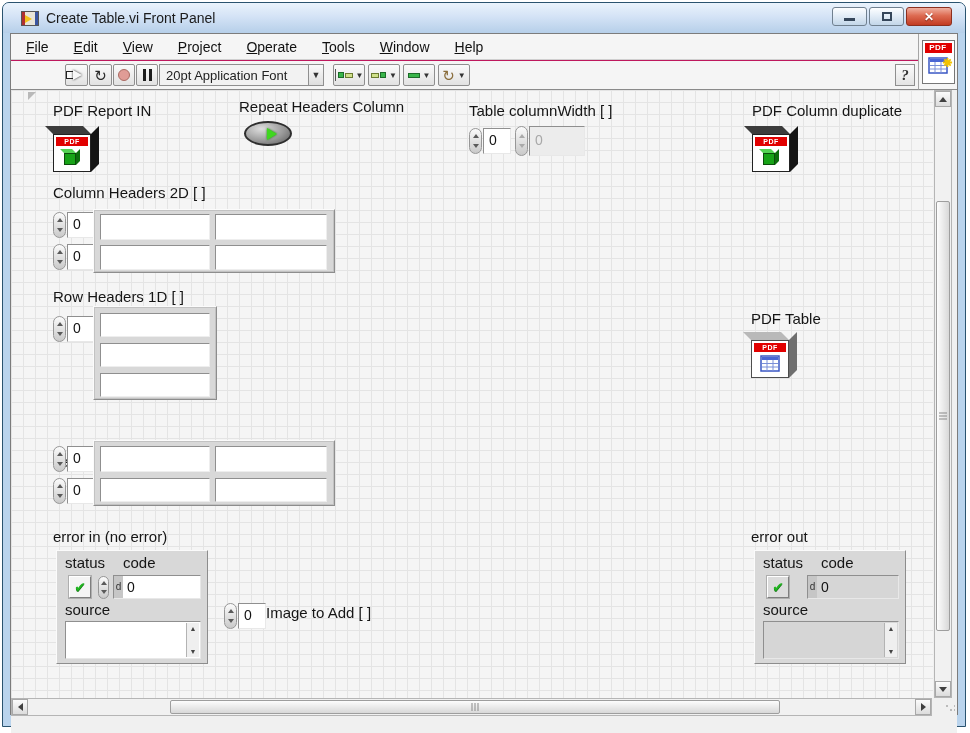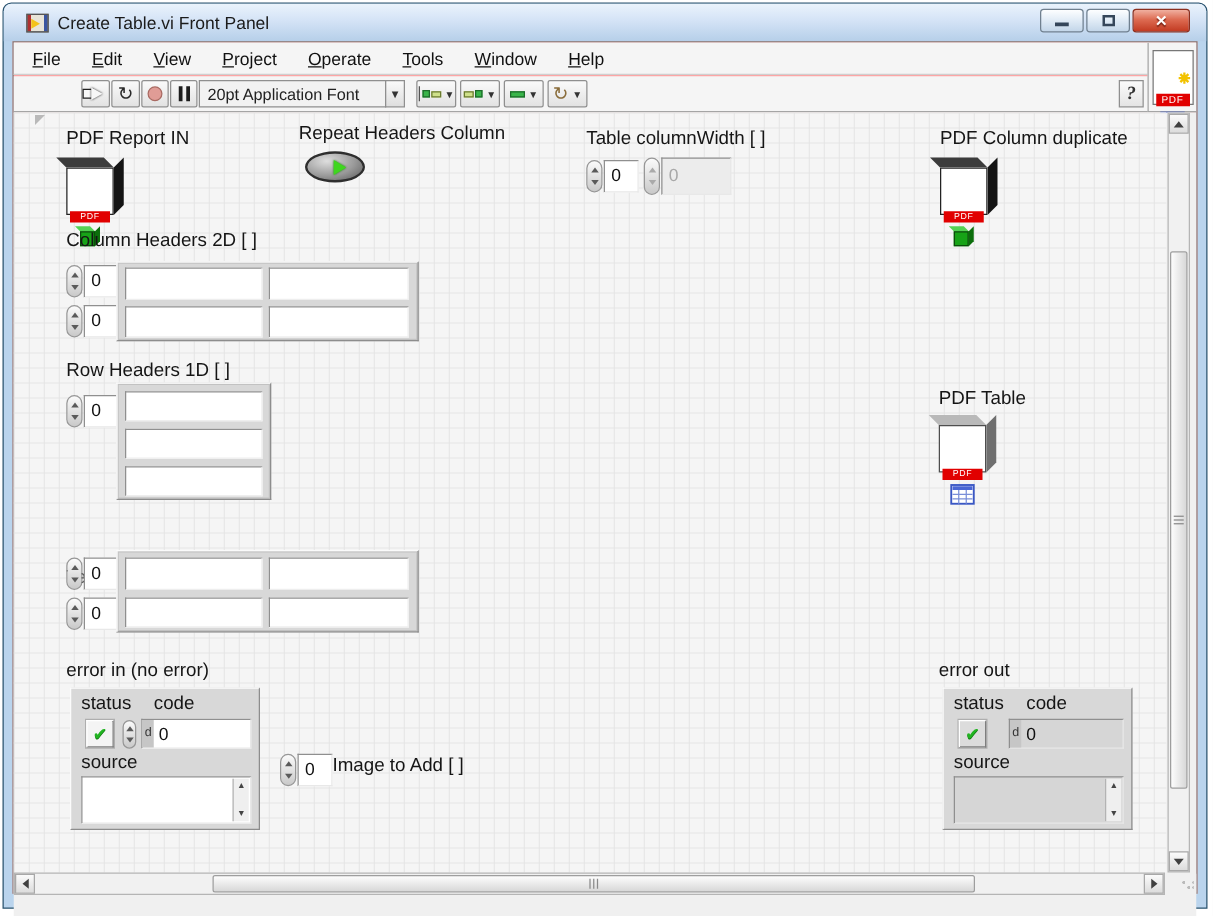--- a/index.html
+++ b/index.html
@@ -20,21 +20,21 @@
   .tb-title{margin-left:7px;font-size:14px;color:#1b1b1b;}
   .winbtns{position:absolute;right:13px;top:4px;display:flex;gap:2px;}
   .wb{height:19px;border:1px solid #70808f;border-radius:3px;
     background:linear-gradient(#fdfeff,#e3edf7 45%,#c3d6e9);display:flex;align-items:center;justify-content:center;}
   .wb.close{width:46px;background:linear-gradient(#f0b0a0,#dd6b52 45%,#c23b22);border-color:#8c2f1e;}
   .wb.min,.wb.max{width:35px;}
   .wb .minbar{width:11px;height:3px;background:#35465a;margin-top:6px;}
   .wb .maxbox{width:10px;height:9px;border:2px solid #35465a;}
   .wb.close span{color:#fff;font-weight:bold;font-size:12px;text-shadow:0 1px 1px #7a2315;}
 
-  .client{position:absolute;left:7px;top:30px;width:948px;height:682px;background:#fca5a5;
+  .client{position:absolute;left:7px;top:30px;width:948px;height:682px;background:#be185d;
     border:1px solid #7c7c7c;}
 
   
   .menubar{position:absolute;left:0;top:0;width:908px;height:26px;background:#f5f5f5;
     border-bottom:1px solid #cfcfcf;display:flex;align-items:center;padding-left:15px;gap:25px;
     font-size:14px;color:#111;}
   .menubar span{cursor:default;}
   
   .toolbar{position:absolute;left:0;top:27px;width:908px;height:29px;background:#f5f5f5;
     border-bottom:1px solid #8a8a8a;}
@@ -56,22 +56,22 @@
   .miniLine{display:inline-block;width:1px;height:12px;background:#555;margin-right:2px;}
   .miniBarH{display:inline-block;width:12px;height:5px;background:#39b54a;border:1px solid #1d6b2a;}
   .helpbtn{position:absolute;left:884px;top:3px;width:20px;height:22px;border:1px solid #8f8f8f;
     background:linear-gradient(#fbfbfb,#e4e4e4);font-family:"Liberation Serif",serif;font-style:italic;
     font-weight:bold;font-size:15px;color:#333;display:flex;align-items:center;justify-content:center;}
 
   
   .vibadge{position:absolute;right:0;top:0;width:39px;height:56px;background:#f5f5f5;
     border-left:1px solid #a5a5a5;border-bottom:1px solid #8a8a8a;display:flex;align-items:center;justify-content:center;}
   .vibox{width:33px;height:44px;background:#fff;border:1px solid #777;position:relative;padding:2px;}
-  .pdfband{height:10px;background:#e10000;color:#fff;font-size:8px;font-weight:normal;
-    display:flex;align-items:center;justify-content:center;letter-spacing:.5px;margin-top:32px;}
+  .pdfband{height:10px;background:#e10000;color:#fff;font-size:8px;font-weight:bold;
+    display:flex;align-items:center;justify-content:center;letter-spacing:.5px;}
   .vibox svg{display:block;margin:4px auto 0;}
   .vistar{position:absolute;right:1px;top:12px;}
 
   
   .panelwrap{position:absolute;left:0;top:56px;width:946px;height:722px;background:#f0f0f0;}
   .panel{position:absolute;left:0;top:0;width:922px;height:608px;background-color:#f5f5f5;
     background-image:linear-gradient(#e4e4e4 1px,transparent 1px),linear-gradient(90deg,#e4e4e4 1px,transparent 1px);
     background-size:12px 12px;overflow:hidden;}
   .origin{position:absolute;left:17px;top:2px;width:0;height:0;
     border-top:8px solid #b9b9b9;border-right:8px solid transparent;}

